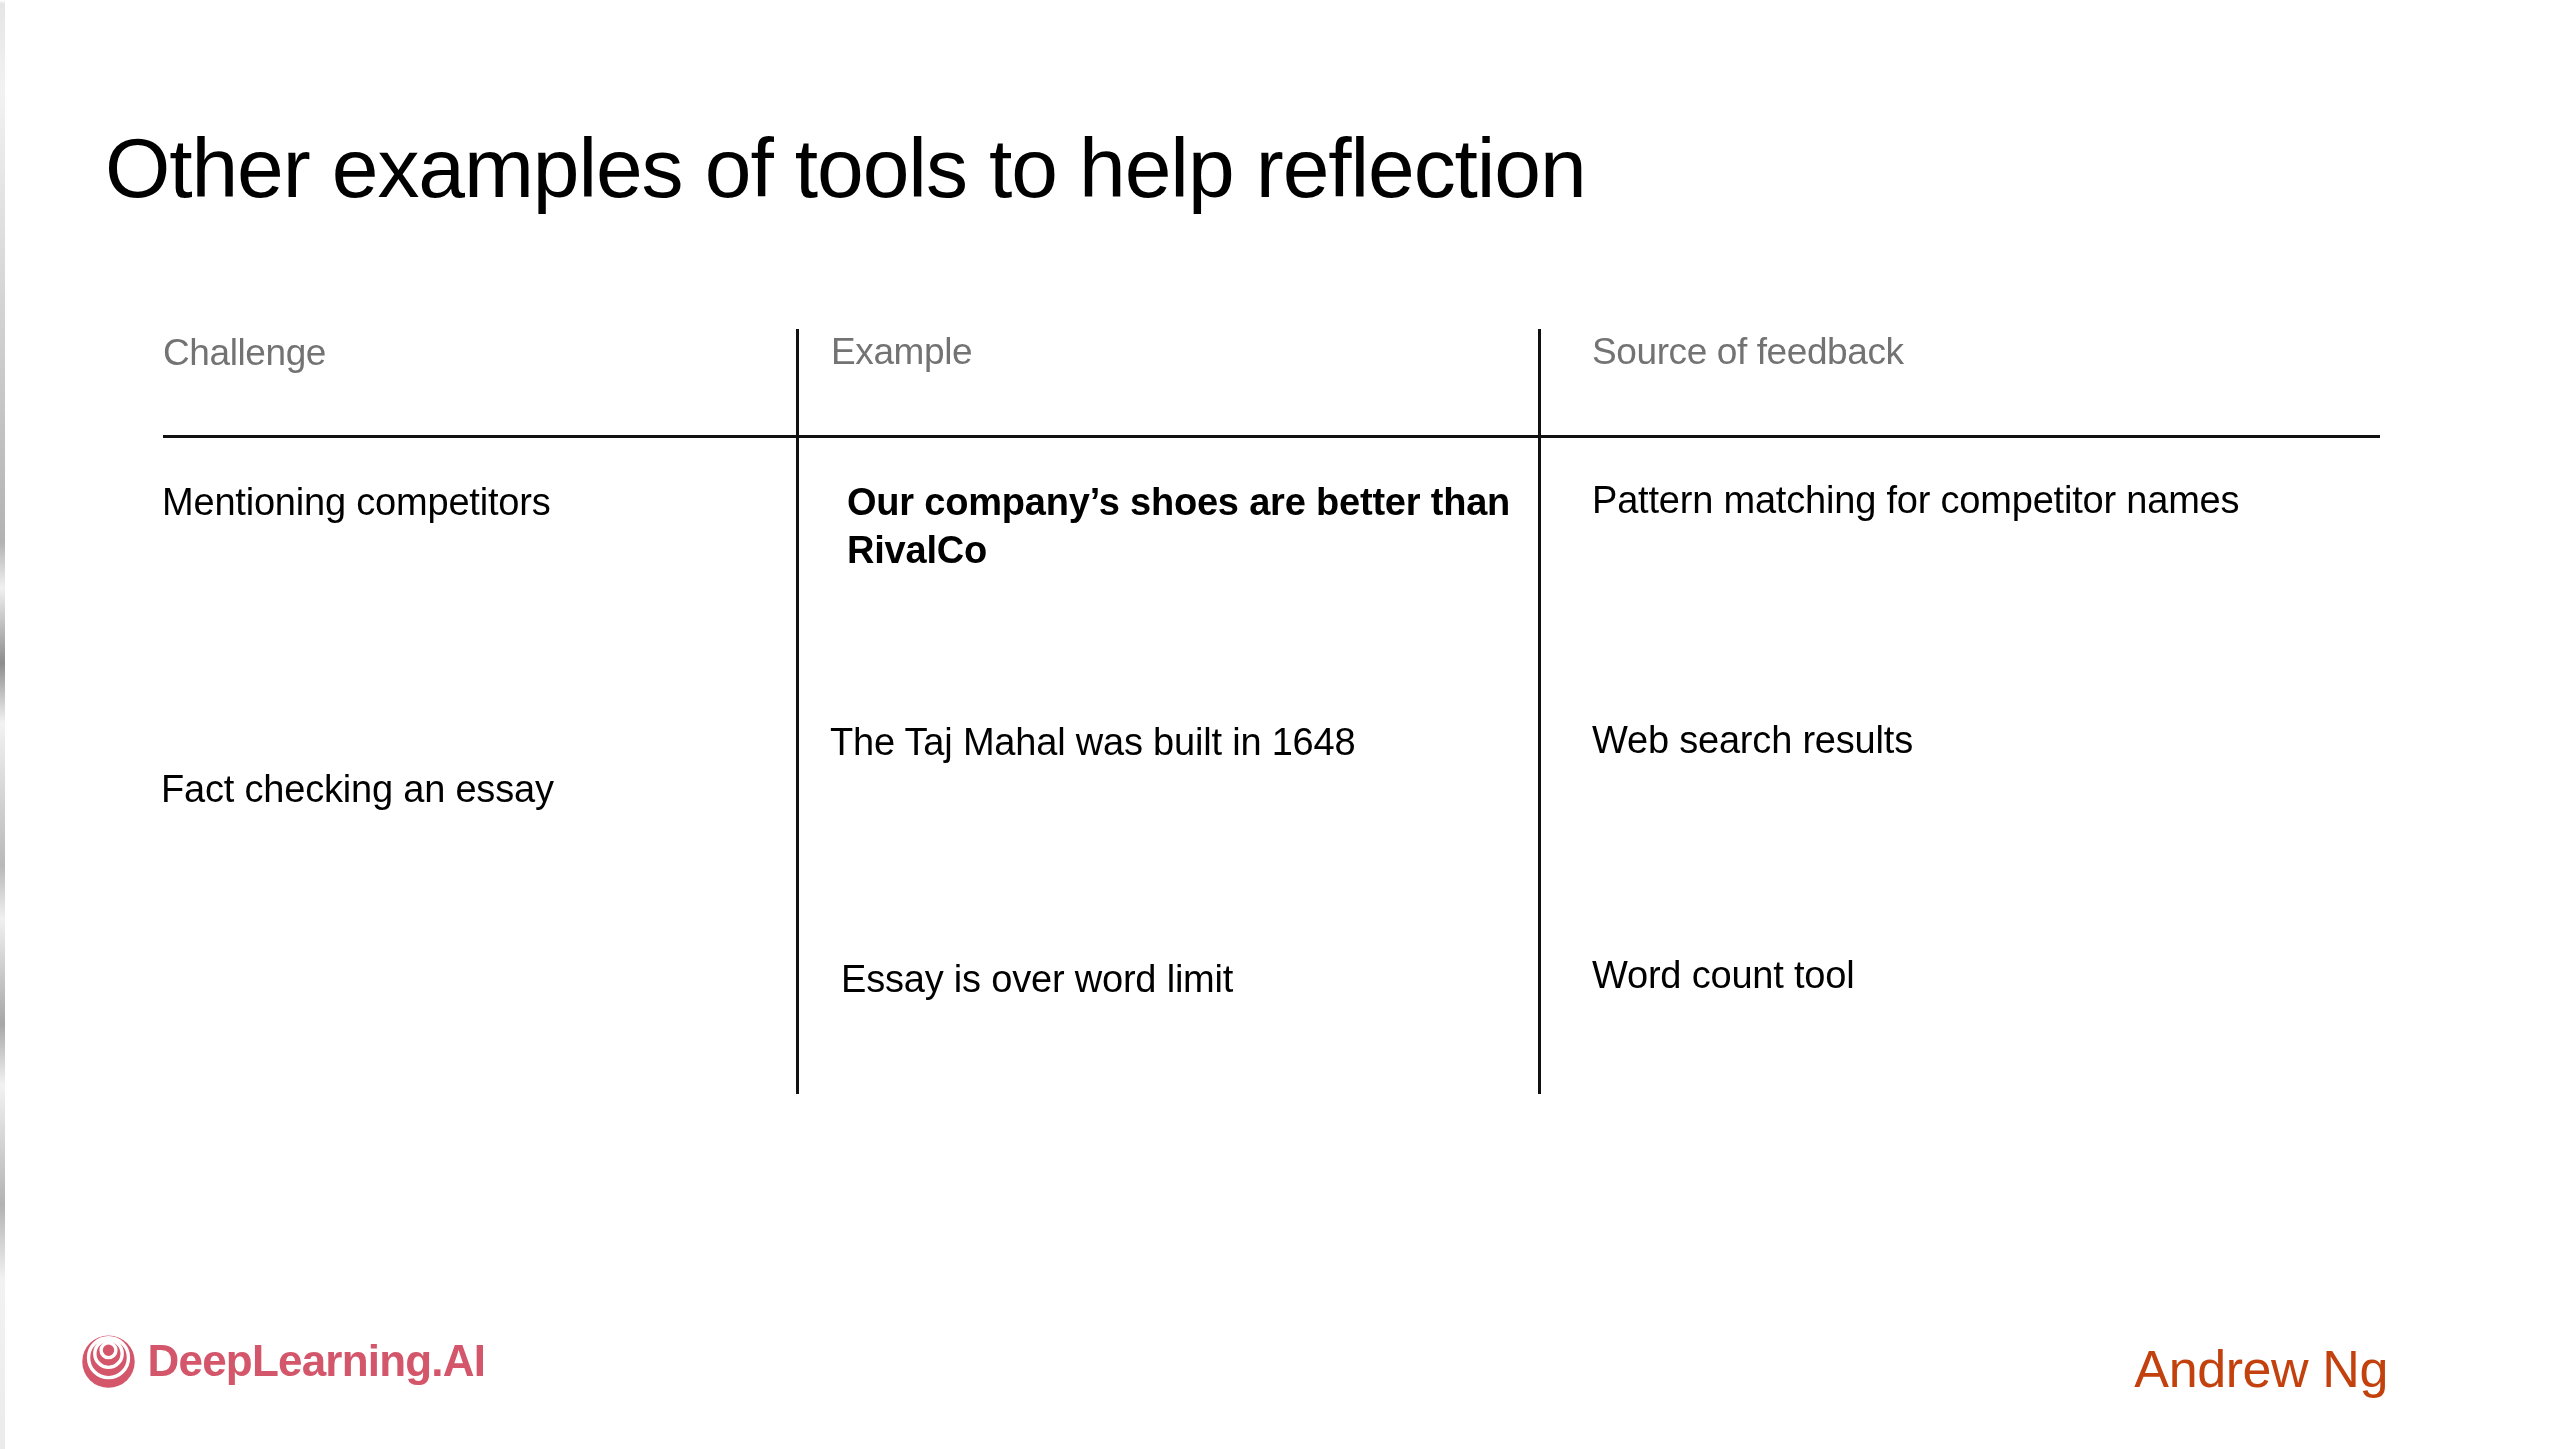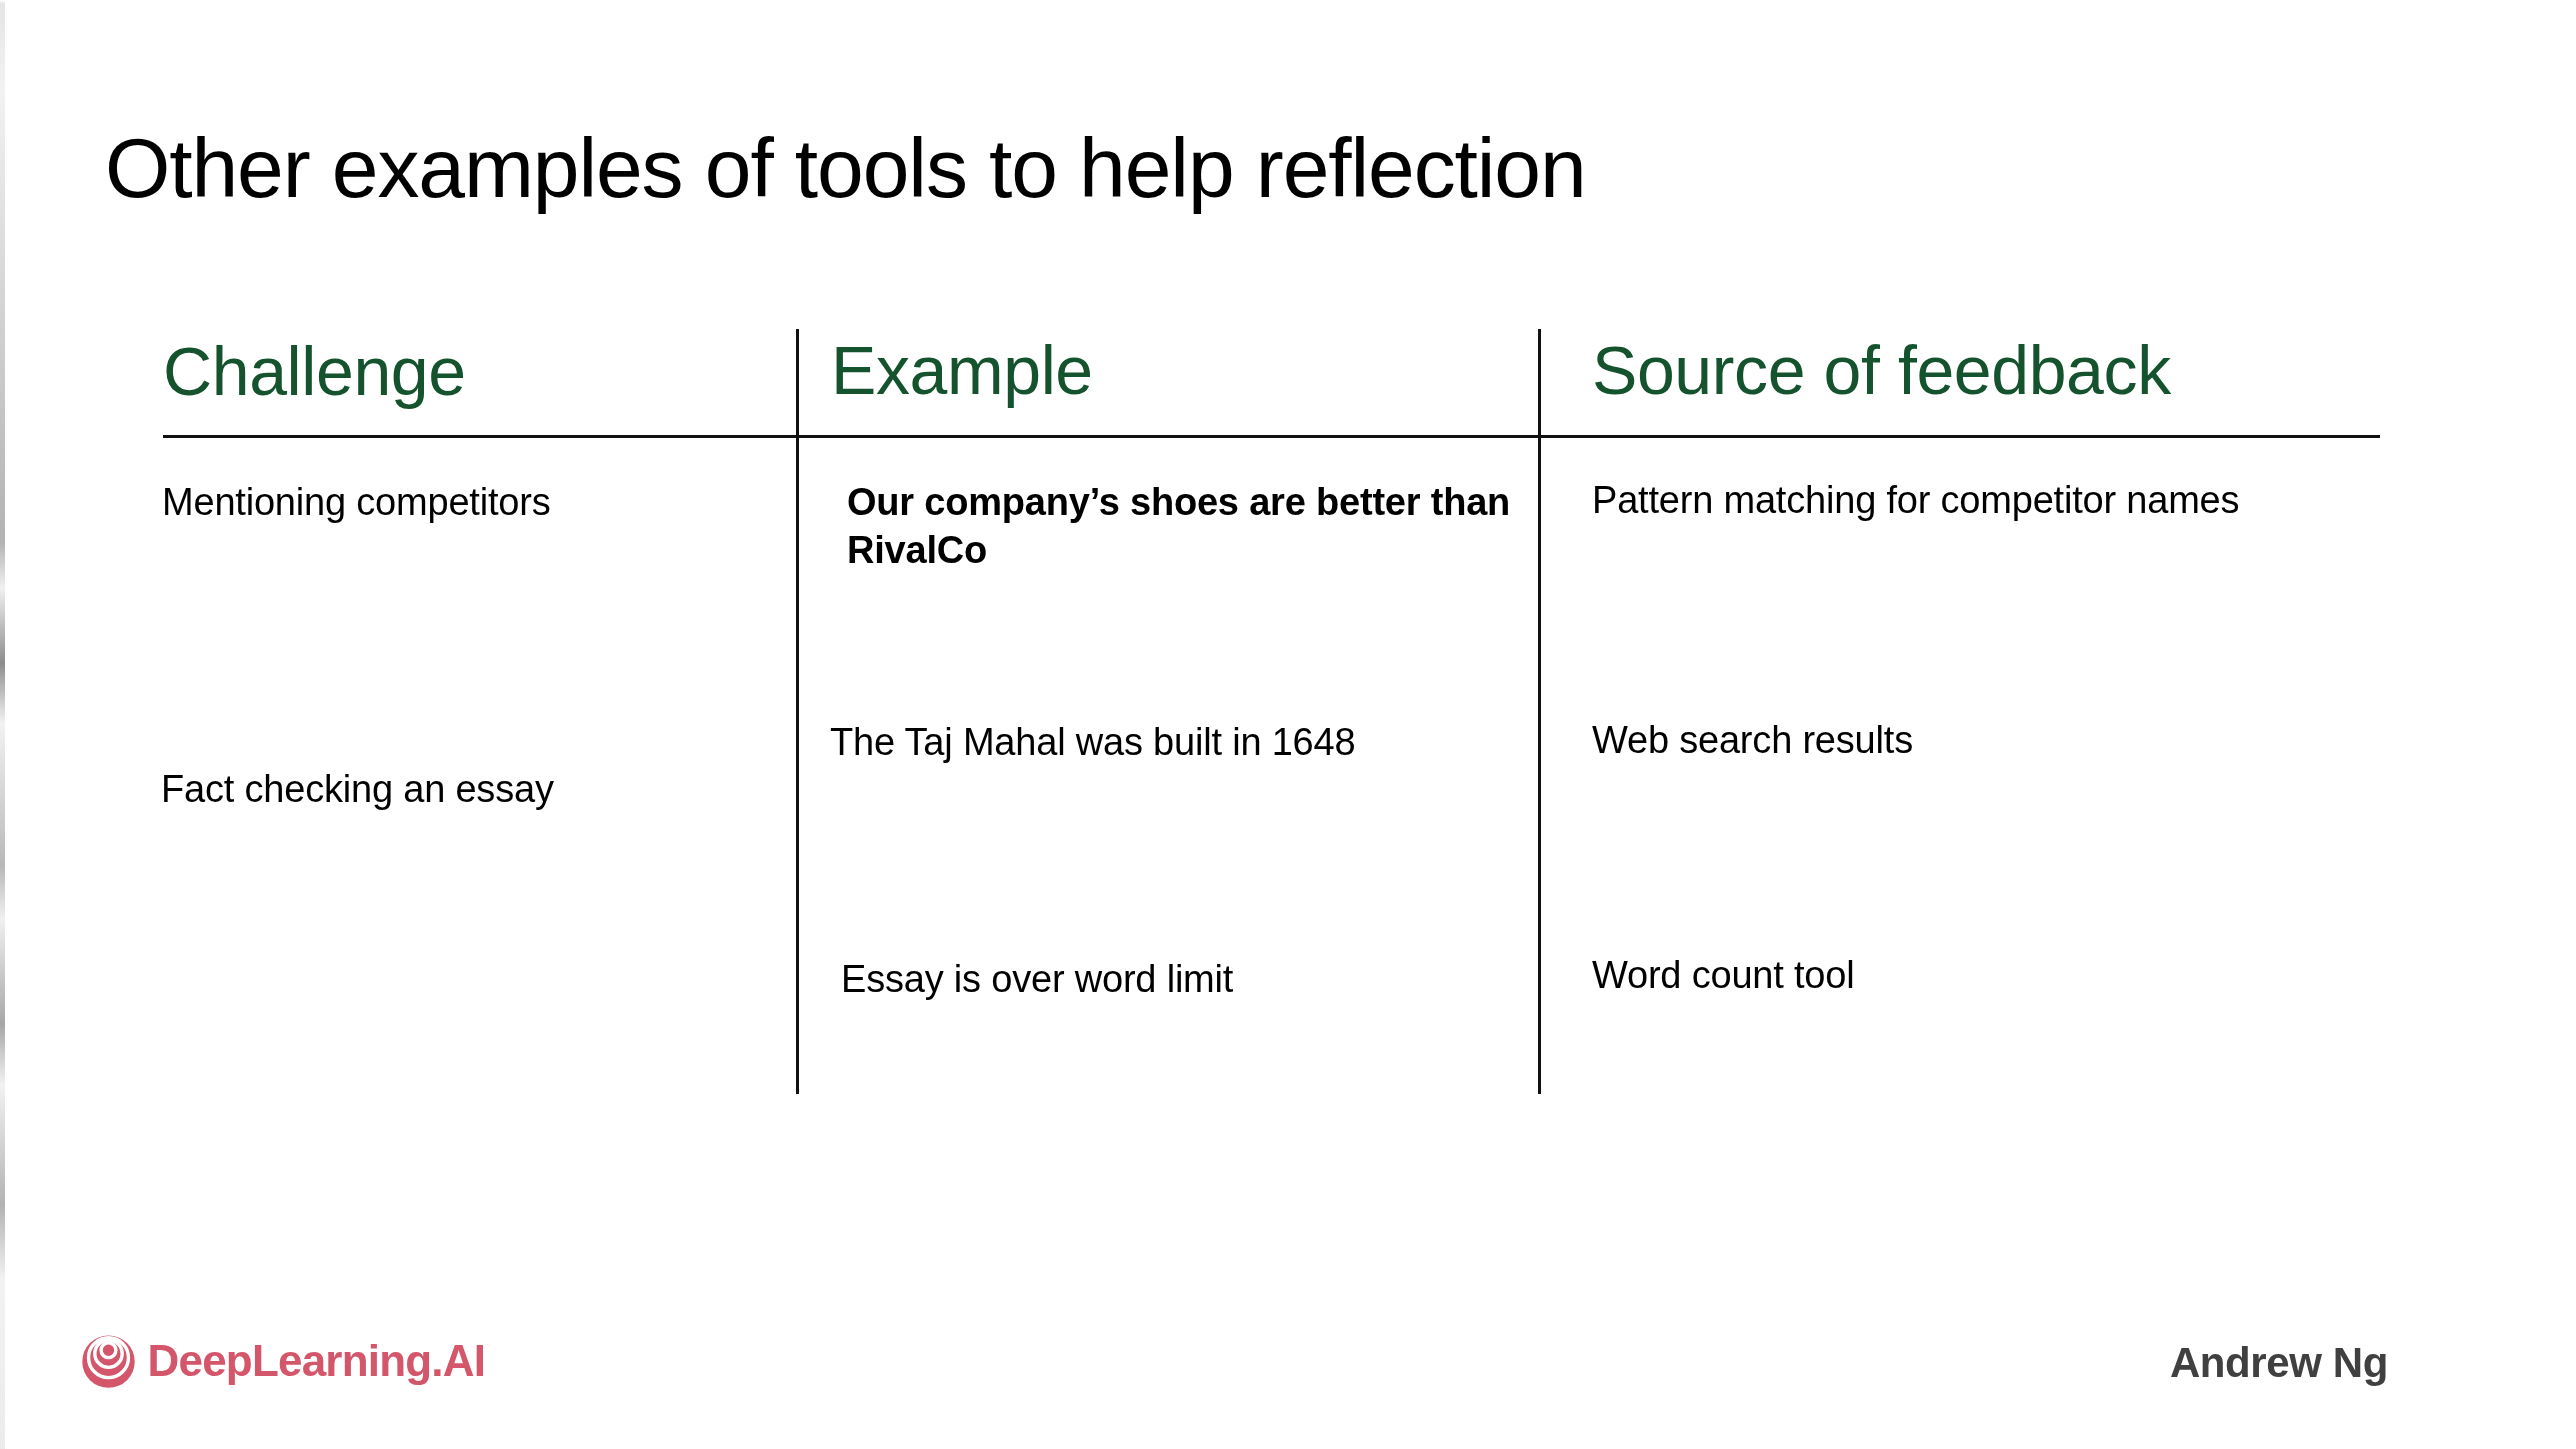--- a/index.html
+++ b/index.html
@@ -85,23 +85,23 @@
     left: 163px;
     top: 435px;
     width: 2217px;
     height: 3px;
     background: #111111;
   }
 
   
   .th {
     position: absolute;
-    font-size: 68px;
-    font-weight: 400;
-    color: #14532d;
+    font-size: 37px;
+    font-weight: 400;
+    color: #737373;
     letter-spacing: -0.4px;
     white-space: nowrap;
     line-height: 1.2;
   }
   .th-1 { left: 163px;  top: 331px; }
   .th-2 { left: 831px; top: 330px; }
   .th-3 { left: 1592px; top: 330px; }
 
   
   .td {
@@ -150,23 +150,23 @@
     font-weight: 700;
     letter-spacing: -0.8px;
     white-space: nowrap;
     line-height: 1;
   }
 
   .footer-author {
     position: absolute;
     right: 96px;
     top: 1338px;
-    font-size: 42px;
-    font-weight: 700;
-    color: #404040;
+    font-size: 52px;
+    font-weight: 400;
+    color: #c2410c;
     letter-spacing: -0.4px;
     white-space: nowrap;
     line-height: 1.2;
   }
 </style>
 </head>
 <body>
 
 <div id="slide">
 

